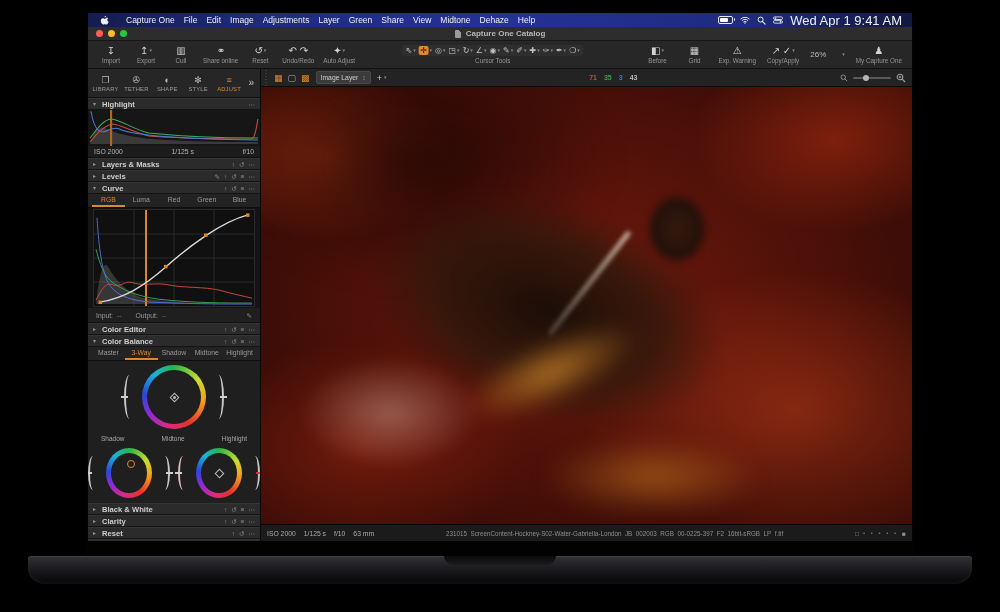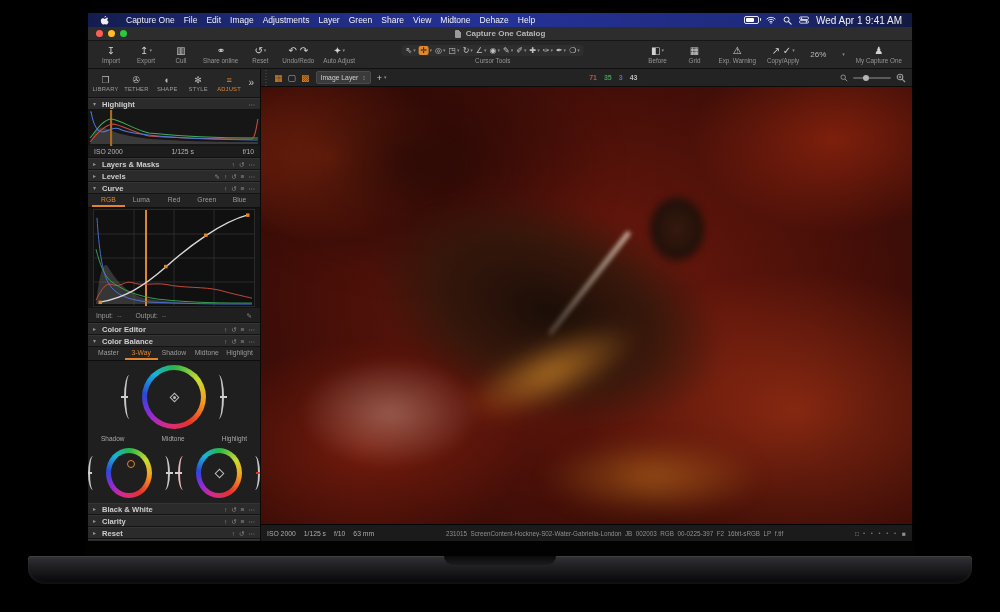--- a/index.html
+++ b/index.html
@@ -15,21 +15,21 @@
   #screen-inner{position:absolute;left:3px;right:3px;top:5px;bottom:17px;display:flex;flex-direction:column;background:#1e1e1e;}
   
   #menu-bar{height:14px;flex:0 0 14px;display:flex;align-items:center;gap:17px;padding:0 10px 0 12px;
     background:linear-gradient(90deg,#141c4e 0%,#1f2b7d 22%,#253297 50%,#1f2b7d 80%,#12193f 100%);
     color:#f0f0f2;font-size:8.5px;}
   .menu-item{white-space:nowrap;}
   #menu-right{margin-left:auto;display:flex;align-items:center;gap:7px;}
   #battery-icon{width:13px;height:6px;border:1px solid #e8e8ee;border-radius:2px;position:relative;}
   #battery-icon::before{content:"";position:absolute;left:1px;top:1px;bottom:1px;width:8px;background:#fff;border-radius:1px;}
   #battery-icon::after{content:"";position:absolute;right:-3px;top:1px;width:1.5px;height:3px;background:#e8e8ee;border-radius:0 1px 1px 0;}
-  #menu-clock{font-size:10px;}
+  #menu-clock{font-size:13px;}
   
   #title-bar{height:13px;flex:0 0 13px;background:#2d2d2d;border-bottom:1px solid #161616;
     display:flex;align-items:center;padding:0 8px;position:relative;}
   .tl{width:7px;height:7px;border-radius:50%;margin-right:5px;}
   #title-center{position:absolute;left:0;right:0;display:flex;justify-content:center;align-items:center;gap:5px;
     color:#b5b5b5;font-size:8px;font-weight:700;pointer-events:none;}
   #doc-icon{width:6px;height:8px;background:#9b9b9b;border-radius:1px;
     background-image:linear-gradient(225deg,#2d2d2d 0 2px,#9b9b9b 2px);}
   
   #toolbar{height:27px;flex:0 0 27px;background:#272727;border-bottom:1px solid #101010;

